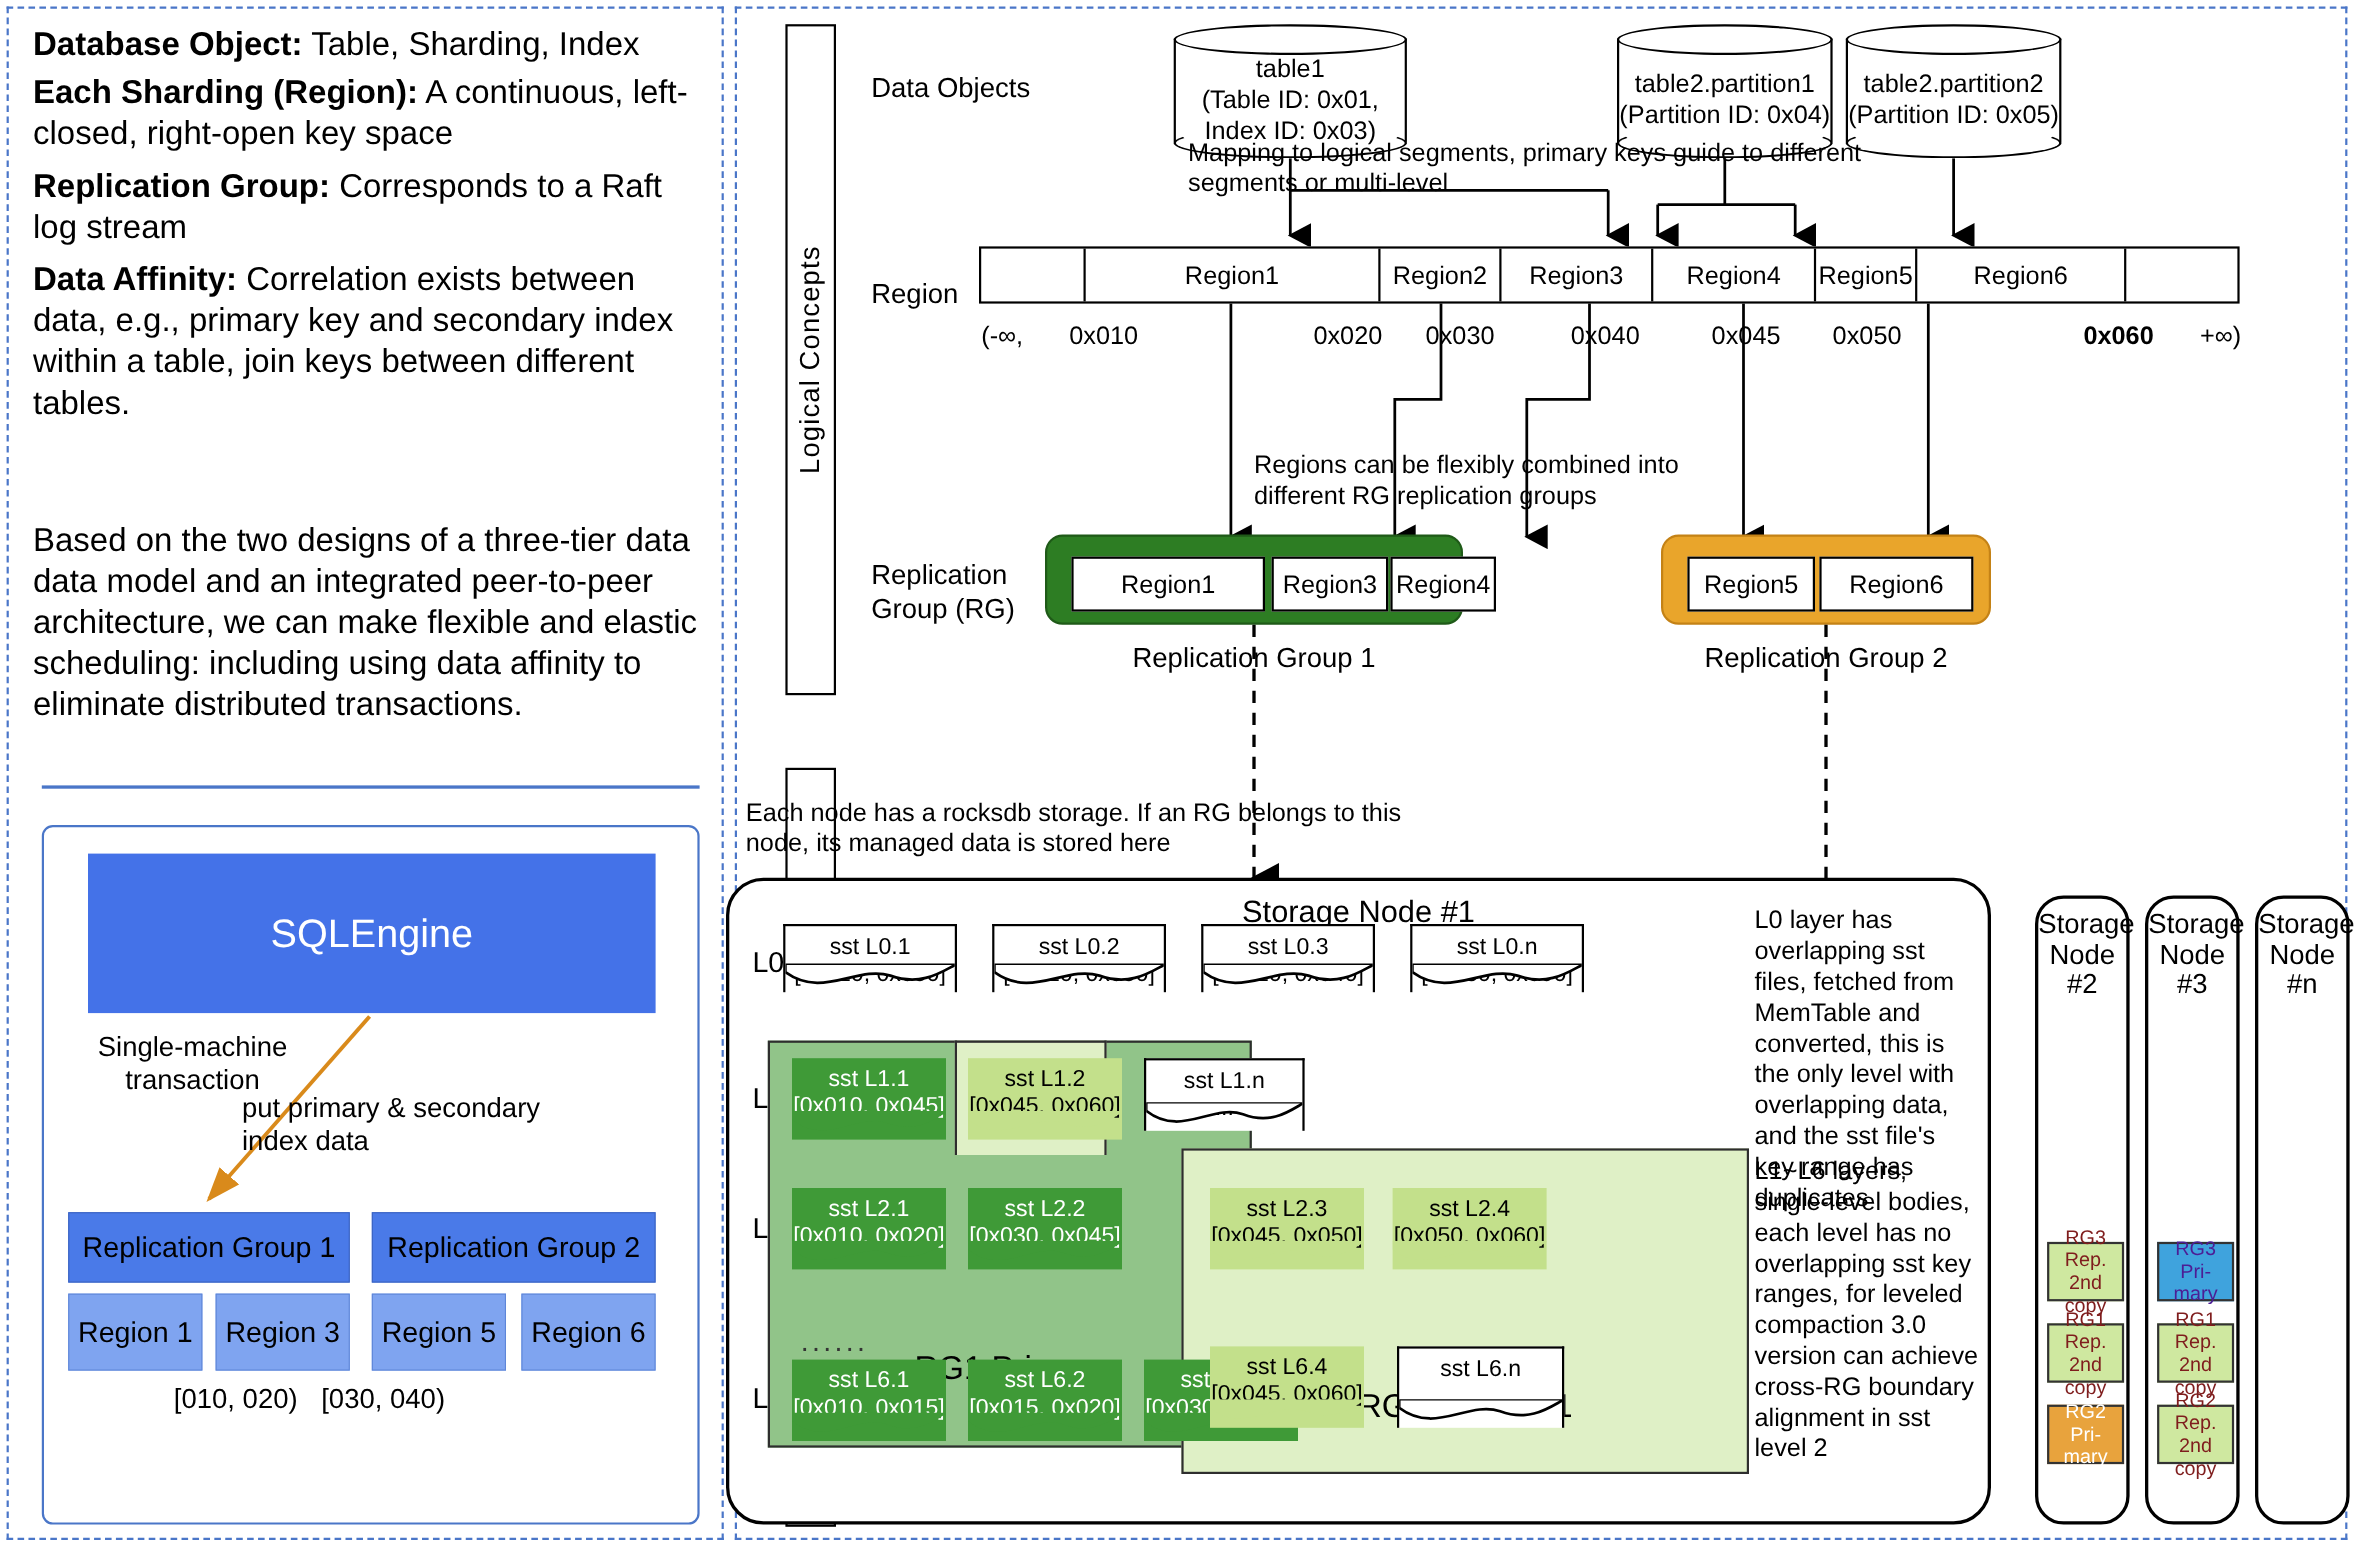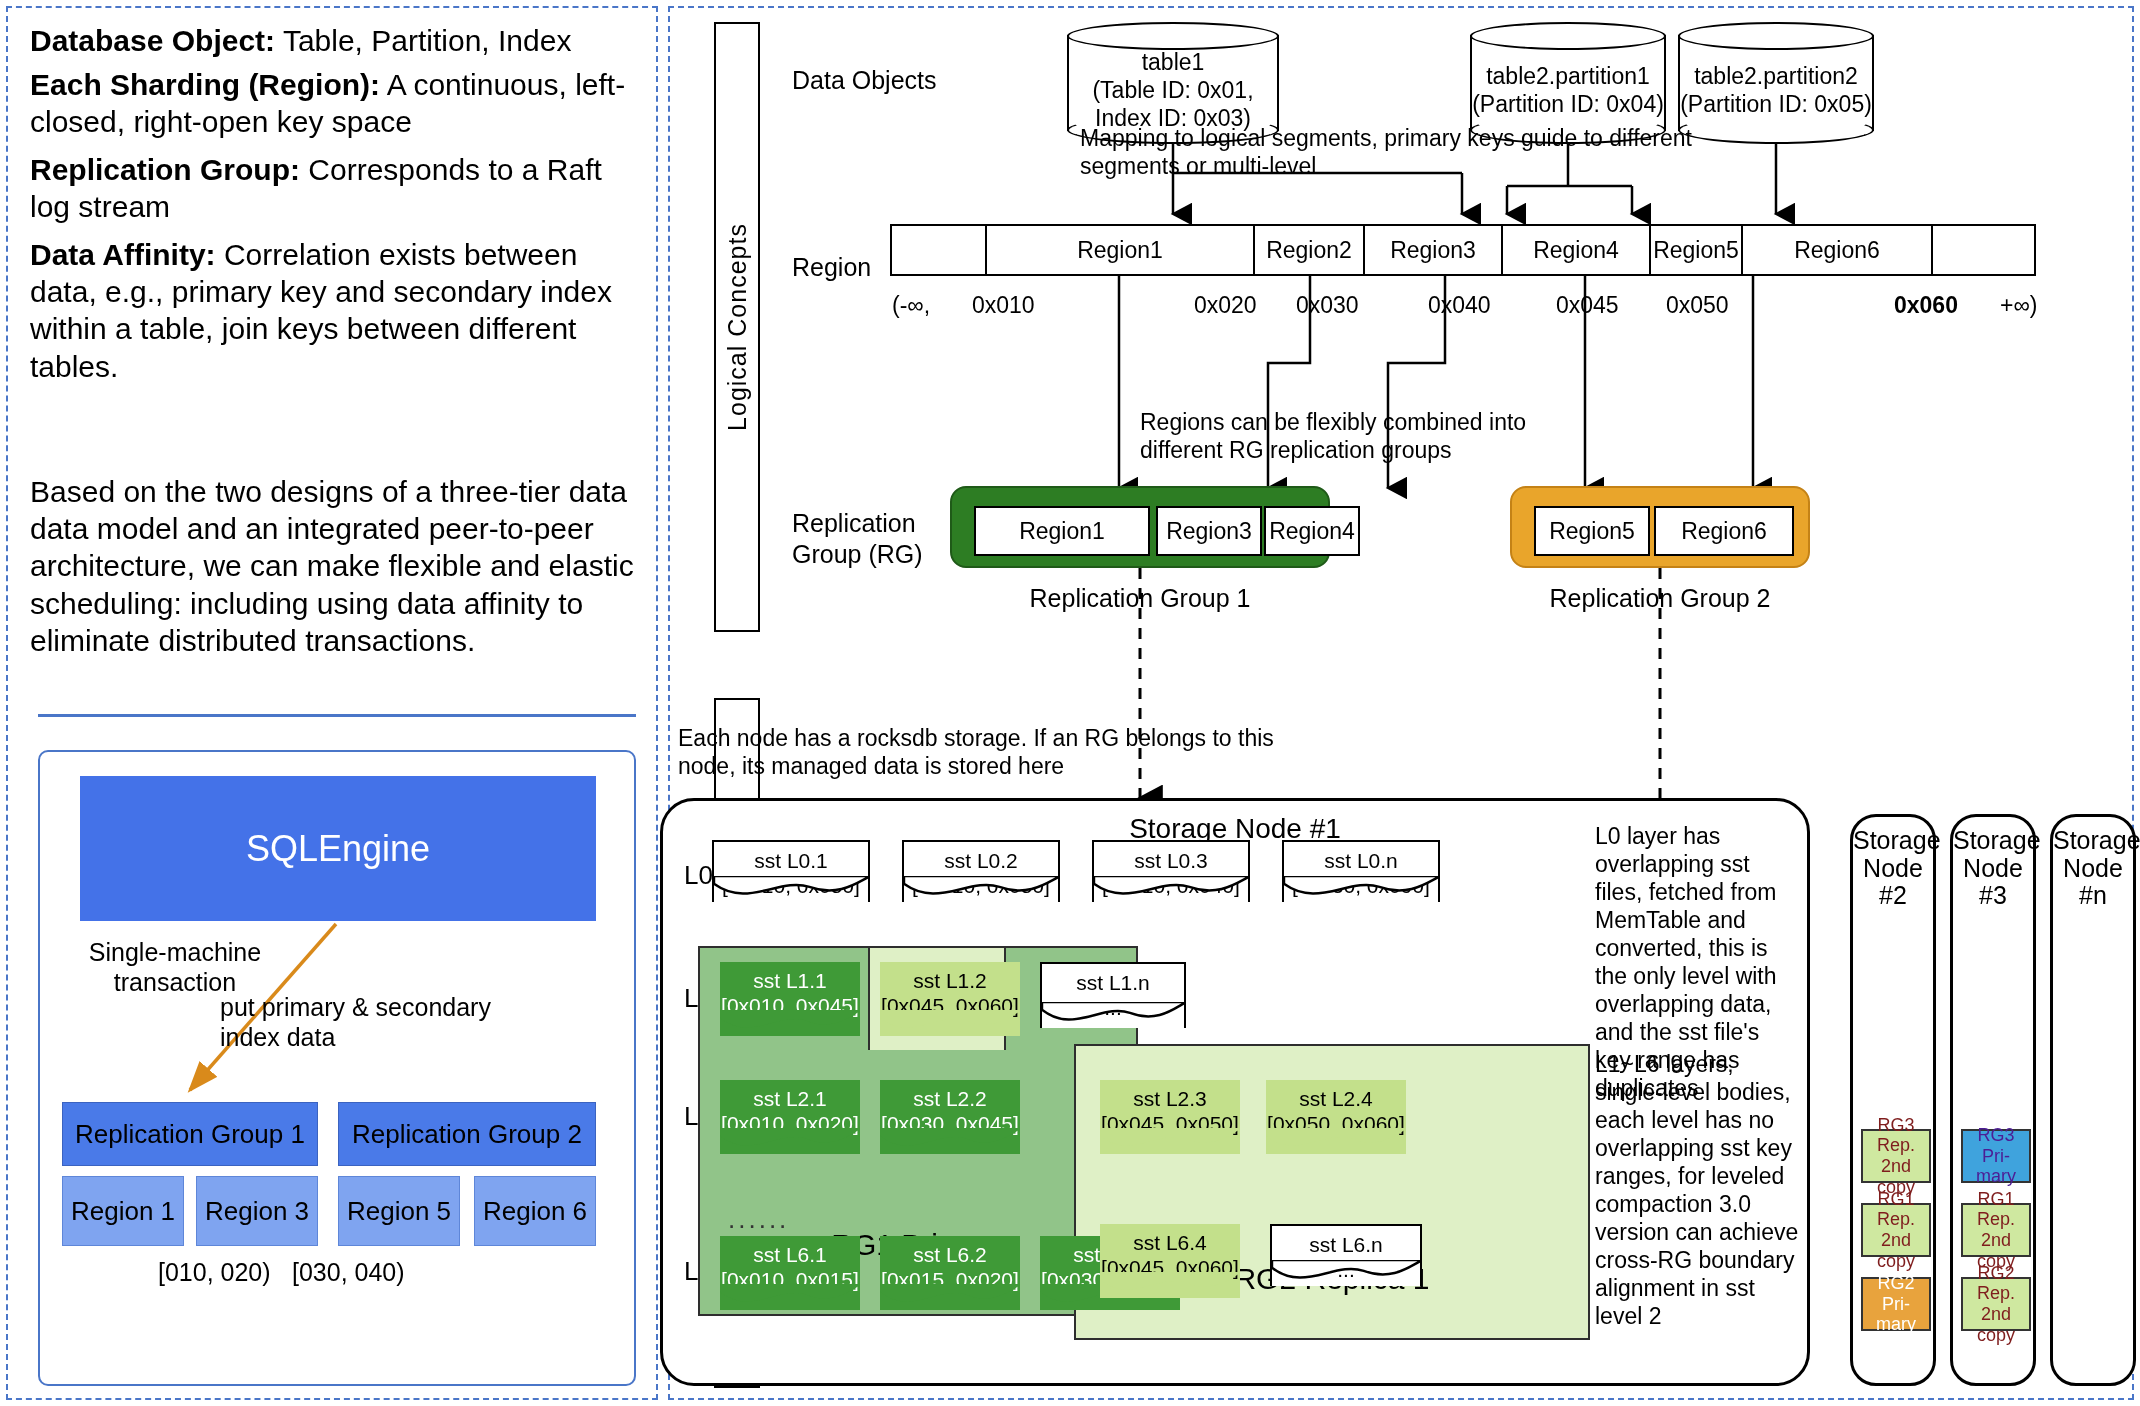--- a/index.html
+++ b/index.html
@@ -67,21 +67,21 @@
   svg.ov{position:absolute;left:0;top:0;width:100%;height:100%;overflow:visible;pointer-events:none;}
 </style>
 </head>
 <body>
 
 <div id="root">
 
   <div class="dashed-panel" id="left-panel">
 
     <div class="txtblock" style="top:14px;">
-      <b>Database Object:</b><span> Table, Partition, Index</span>
+      <b>Database Object:</b><span> Table, Sharding, Index</span>
     </div>
     <div class="txtblock" style="top:58px;">
       <b>Each Sharding (Region):</b><span> A continuous, left-closed, right-open key space</span>
     </div>
     <div class="txtblock" style="top:143px;">
       <b>Replication Group:</b><span> Corresponds to a Raft log stream</span>
     </div>
     <div class="txtblock" style="top:228px;">
       <b>Data Affinity:</b><span> Correlation exists between data, e.g., primary key and secondary index within a table, join keys between different tables.</span>
     </div>
@@ -352,21 +352,21 @@
           <path d="M0,0 L0,7.8 C 30.8,32.5 58.8,1.3 86.8,10.92 C 112,20.8 128.8,7.8 140,1.3 L140,0 Z" fill="#3f9a37" stroke="none" stroke-width="0"></path>
         </svg>
       </div>
     <div class="sst g-light" style="left:430px;top:1216px;width:140px;height:74px;">
       <div>sst L6.4</div>
       <div>[0x045, 0x060]</div>
     <svg class="wave" viewBox="0 0 140 26" preserveAspectRatio="none">
           <path d="M0,0 L0,7.8 C 30.8,32.5 58.8,1.3 86.8,10.92 C 112,20.8 128.8,7.8 140,1.3 L140,0 Z" fill="#c3e08b" stroke="none" stroke-width="0"></path>
         </svg>
       </div>
-    <div class="sst plain" style="left: 600px; top: 1216px; width: 152px; height: 62px; border-bottom: none;">
+    <div class="sst plain" style="left: 600px; top: 1216px; width: 152px; height: 74px; border-bottom: none;">
       <div>sst L6.n</div>
       <div>...</div>
     <svg class="wave" viewBox="0 0 152 26" preserveAspectRatio="none">
           <path d="M0,0 L0,7.8 C 33.44,32.5 63.839999999999996,1.3 94.24,10.92 C 121.60000000000001,20.8 139.84,7.8 152,1.3 L152,0 Z" fill="#ffffff" stroke="#000000" stroke-width="2.5"></path>
         </svg>
       </div>
 
     <div class="note" style="left:925px;top:814px;width:200px;">L0 layer has overlapping sst files, fetched from MemTable and converted, this is the only level with overlapping data, and the sst file's key range has duplicates</div>
     <div class="note" style="left:925px;top:1042px;width:205px;">L1~L6 layers, single-level bodies, each level has no overlapping sst key ranges, for leveled compaction 3.0 version can achieve cross-RG boundary alignment in sst level 2</div>
 

